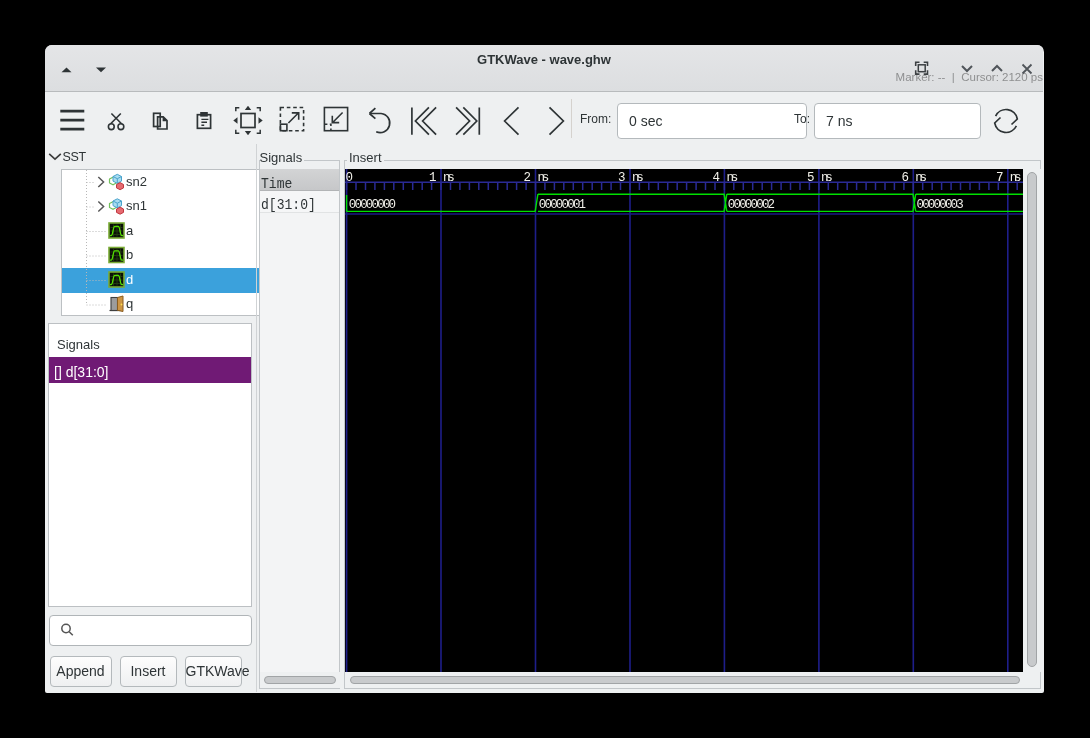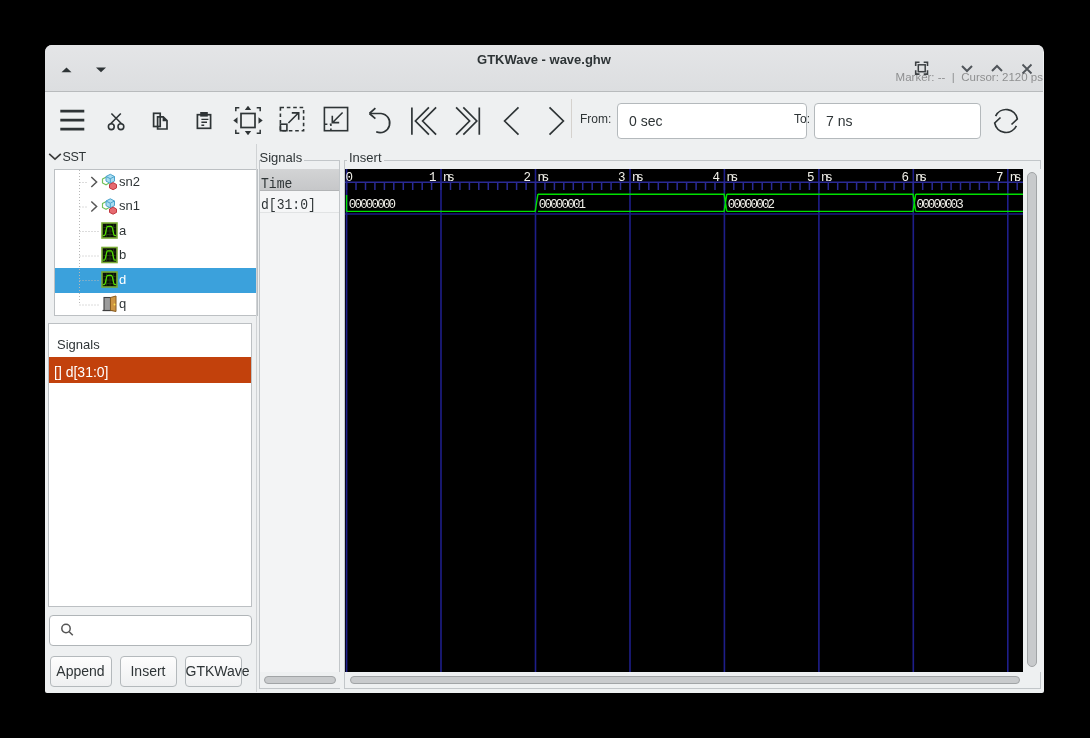--- a/index.html
+++ b/index.html
@@ -5,27 +5,27 @@
 #win{position:absolute;left:45px;top:45px;width:999px;height:648px;background:#eef0f1;border-radius:7px 7px 2px 2px;overflow:hidden}
 #titlebar{position:absolute;left:0;top:0;width:998px;height:47px;background:linear-gradient(#e4e5e7,#dcdee0);border-bottom:1px solid #b8bbbd}
 #ttl{position:absolute;left:0;top:7px;width:100%;text-align:center;font-size:13px;font-weight:bold;color:#2e3436}
 #sub{position:absolute;left:0;top:25.5px;width:100%;text-align:right;font-size:11.5px;color:#8e8f90}
 #toolbar{position:absolute;left:0;top:48px;width:998px;height:51px;background:#eef0f1}
 .tin{position:absolute;height:36px;background:#fff;border:1px solid #b4b9bc;border-radius:4px;font-size:14px;color:#2e3436;line-height:34px;padding-left:11px;top:10px}
 .tlab{position:absolute;font-size:12px;color:#2e3436;top:19px}
 #main{position:absolute;left:0;top:99px;width:998px;height:548px}
 
 #sstlab{position:absolute;left:17.5px;top:6px;font-size:12.5px;letter-spacing:-0.3px}
-#treebox{position:absolute;left:9px;top:25px;width:204px;height:147px;background:#fff;border:1px solid #bcc0c3}
+#treebox{position:absolute;left:16px;top:25px;width:204px;height:147px;background:#fff;border:1px solid #bcc0c3}
 .trow{position:absolute;left:0;width:202px;height:25px;font-size:13px}
 .trow .lbl{position:absolute;left:64px;top:3.5px}
 .sel{background:#3ba1dc;color:#fff}
 #sigbox{position:absolute;left:3px;top:179px;width:204px;height:284px;background:#fff;border:1px solid #bcc0c3}
 #sigbox .hdr{position:absolute;left:8px;top:13px;font-size:13px}
-#sigbox .row{position:absolute;left:0;top:33px;width:202px;height:26px;background:#c2410c;color:#fff;font-size:14px;line-height:31px;padding-left:5px}
+#sigbox .row{position:absolute;left:0;top:33px;width:202px;height:26px;background:#701a75;color:#fff;font-size:14px;line-height:31px;padding-left:5px}
 #search{position:absolute;left:4px;top:471px;width:203px;height:31px;background:#fff;border:1px solid #b0b5b8;border-radius:4px}
 .btn{position:absolute;top:512px;height:31px;background:linear-gradient(#fdfdfd,#eff0f1);border:1px solid #b4b9bc;border-radius:4px;font-size:14px;text-align:center;line-height:29px;color:#2e3436}
 #pansep{position:absolute;left:211px;top:0;width:1px;height:548px;background:#d0d3d5}
 
 #midfr{position:absolute;left:213.5px;top:16px;width:81px;height:529px;border:1px solid #c2c6c9}
 #midlab{position:absolute;left:214.5px;top:6px;font-size:13px;background:#eef0f1;padding:0 2px 0 0}
 #timerow{position:absolute;left:214.5px;top:25px;width:79px;height:22px;background:linear-gradient(#d3d4d5,#c6c7c9);border-bottom:1px solid #b2b4b6}
 #drow{position:absolute;left:214.5px;top:47px;width:79px;height:22px;background:#f5f6f7;border-bottom:1px solid #e1e3e4}
 #midbg{position:absolute;left:214.5px;top:69px;width:79px;height:459px;background:#f3f4f5}
 .term{font-family:"Liberation Mono",monospace;transform-origin:0 50%;display:inline-block;white-space:pre}

